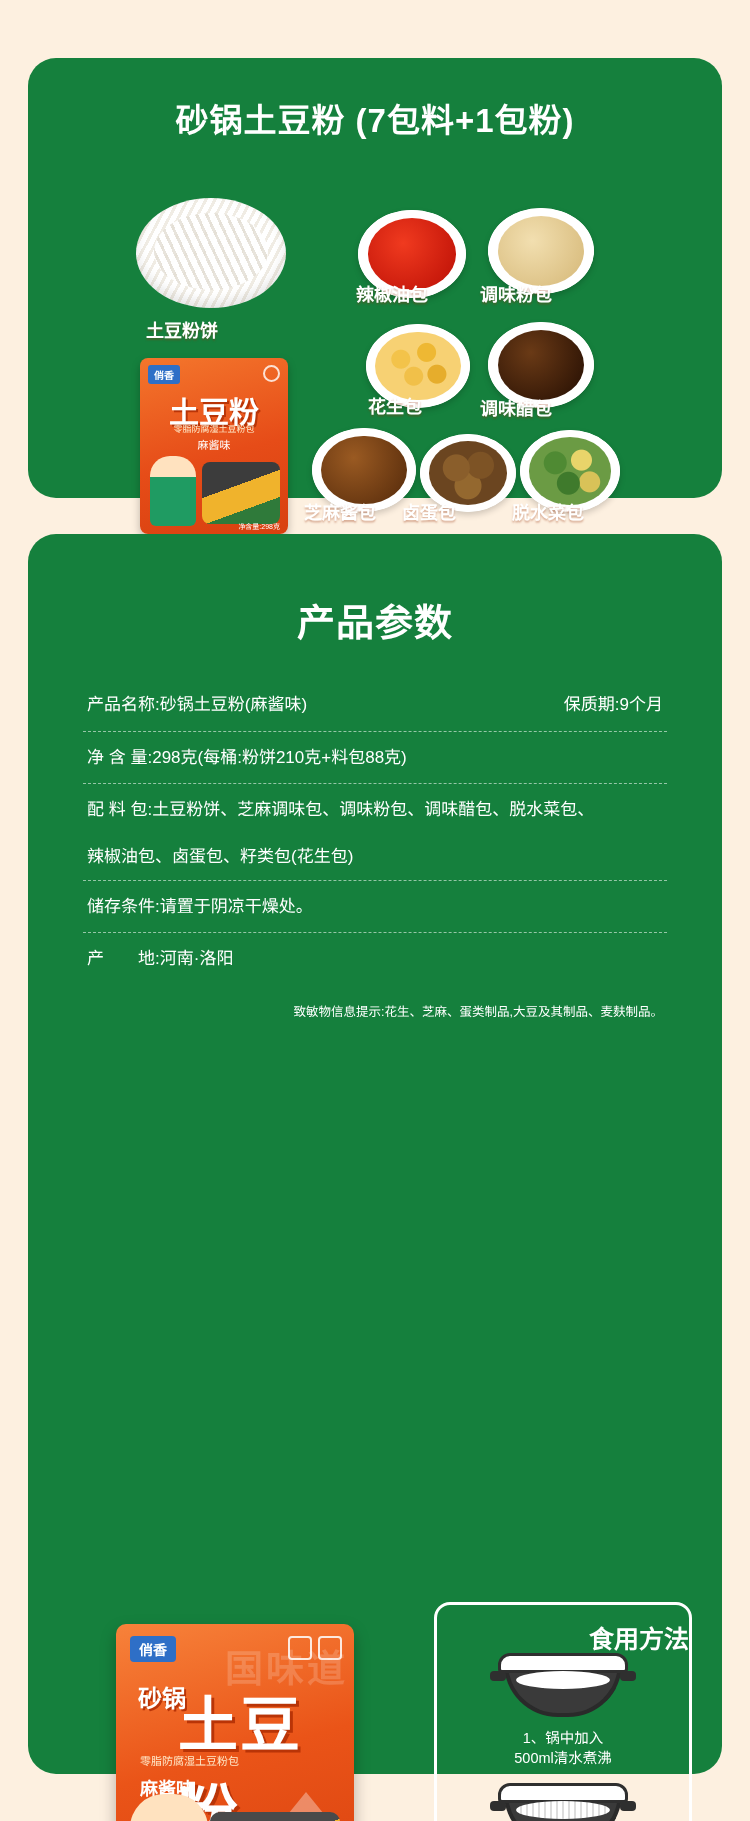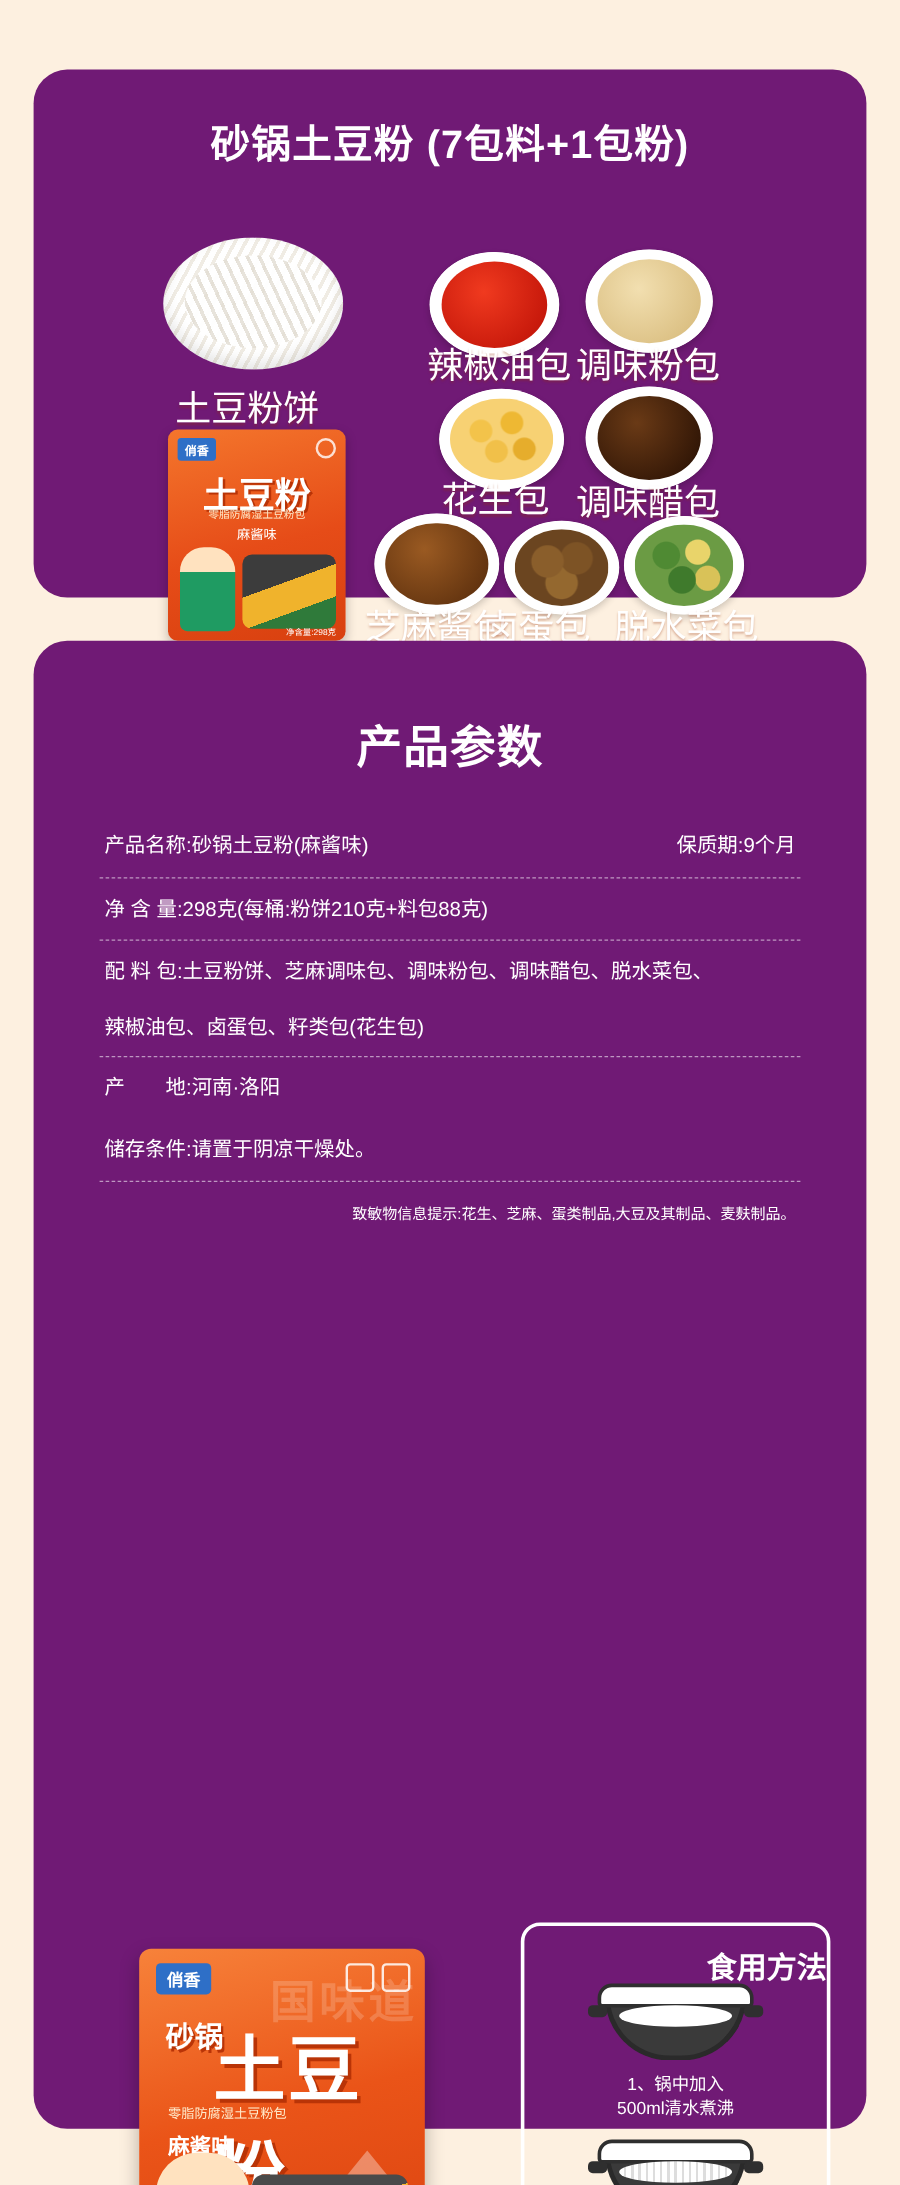--- a/index.html
+++ b/index.html
@@ -17,21 +17,21 @@
   .page {
     position: relative;
     width: 750px;
     height: 1821px;
     background: #fdf0e0;
   }
 
   
   .card {
     position: absolute;
-    background: #701a75;
+    background: #15803d;
     border-radius: 28px;
   }
   #card-ingredients {
     left: 28px;
     top: 58px;
     width: 694px;
     height: 440px;
   }
   .card-title {
     position: absolute;
@@ -91,22 +91,22 @@
     position: absolute;
     inset: 0;
     border-radius: 50%;
     border: 5px solid #ffffff;
     box-sizing: border-box;
   }
 
   .label {
     position: absolute;
     color: #ffffff;
-    font-weight: normal;
-    font-size: 30px;
+    font-weight: bold;
+    font-size: 18px;
     white-space: nowrap;
     text-shadow: 0 2px 2px rgba(150,45,10,.35);
   }
 
   
   #packet-small {
     position: absolute;
     left: 112px;
     top: 300px;
     width: 148px;
@@ -514,28 +514,28 @@
         <span class="v">298克(每桶:粉饼210克+料包88克)</span>
       </div>
 
       <div class="param-row no-border">
         <span class="k">配 料 包:</span>
         <span class="v">土豆粉饼、芝麻调味包、调味粉包、调味醋包、脱水菜包、</span>
       </div>
 
       <div class="param-cont">辣椒油包、卤蛋包、籽类包(花生包)</div>
 
+      <div class="param-row">
+        <span class="k">储存条件:</span>
+        <span class="v">请置于阴凉干燥处。</span>
+      </div>
+
       <div class="param-row no-border">
         <span class="k">产　　地:</span>
         <span class="v">河南·洛阳</span>
-      </div>
-
-      <div class="param-row">
-        <span class="k">储存条件:</span>
-        <span class="v">请置于阴凉干燥处。</span>
       </div>
 
       <div class="allergen">致敏物信息提示:花生、芝麻、蛋类制品,大豆及其制品、麦麸制品。</div>
     </div>
 
     <div id="packet-big">
       <div class="bg-text">国味道</div>
       <div class="brand">俏香</div>
       <div class="badges">
         <span></span>

